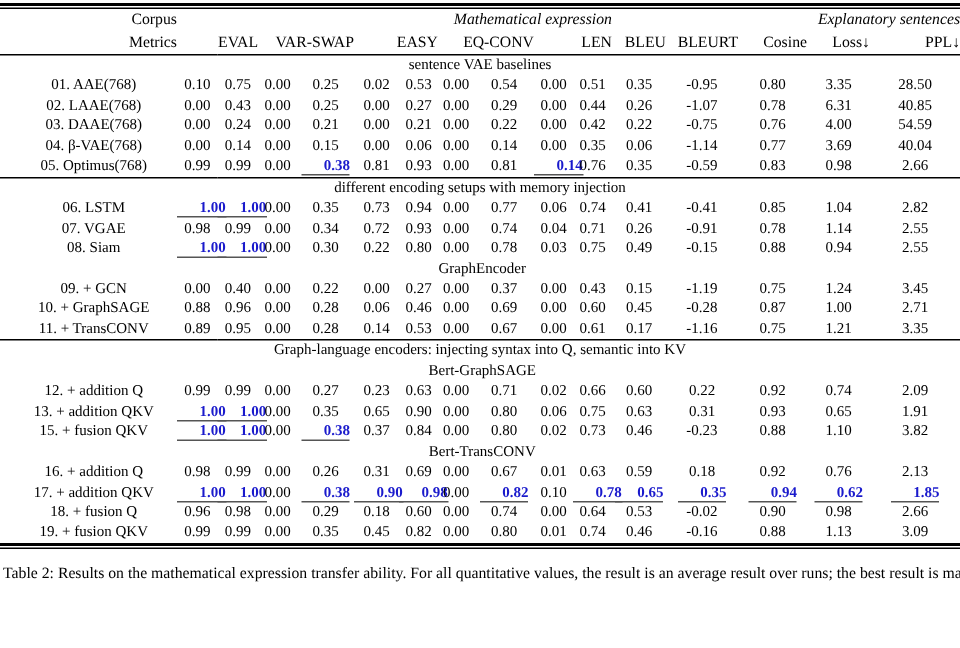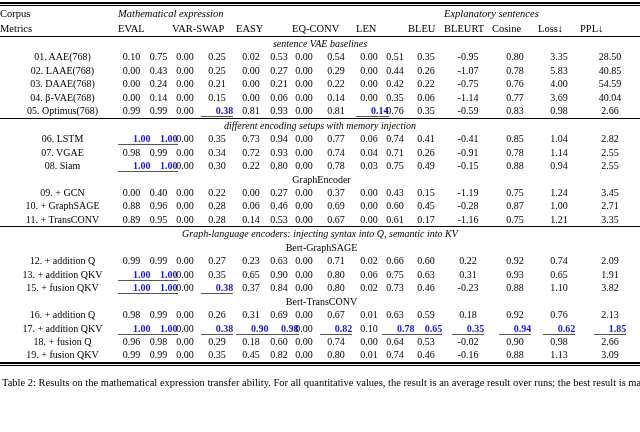--- a/index.html
+++ b/index.html
@@ -18,27 +18,27 @@
     margin: 0;
   }
   .rule-double.top { margin-top: 2px; }
   table {
     border-collapse: collapse;
     table-layout: fixed;
     width: 640px;
     font-size: 10px;
   }
   th, td { padding: 0; font-weight: normal; white-space: nowrap; overflow: visible; }
-  thead th { text-align: left; line-height: 15px; font-size: 10.5px; }
+  thead th { text-align: right; line-height: 15px; font-size: 10.5px; }
   thead tr:last-child th { border-bottom: 1.5px solid #000; }
   .group { font-style: italic; }
   tbody td { line-height: 13.45px; text-align: center; }
   td.rowlabel { text-align: center; padding-left: 7px; }
   td.subheader { padding-left: 3px; }
-  td.section-title { font-style: italic; text-align: center; }
+  td.section-title { text-align: center; }
   tr.sep td { border-top: 1.5px solid #000; }
   .hl {
     color: #1a1acc;
     font-weight: bold;
     border-bottom: 1.1px solid #555;
     padding-left: 15px;
   }
   .caption {
     margin-top: 11px;
     padding-left: 2px;
@@ -125,21 +125,21 @@
           <td class="val">0.25</td>
           <td class="val">0.00</td>
           <td class="val">0.27</td>
           <td class="val">0.00</td>
           <td class="val">0.29</td>
           <td class="val">0.00</td>
           <td class="val">0.44</td>
           <td class="val">0.26</td>
           <td class="val">-1.07</td>
           <td class="val">0.78</td>
-          <td class="val">5.83</td>
+          <td class="val">6.31</td>
           <td class="val">40.85</td>
         </tr>
         <tr>
           <td class="rowlabel">03. DAAE(768)</td>
           <td class="val">0.00</td>
           <td class="val">0.24</td>
           <td class="val">0.00</td>
           <td class="val">0.21</td>
           <td class="val">0.00</td>
           <td class="val">0.21</td>

